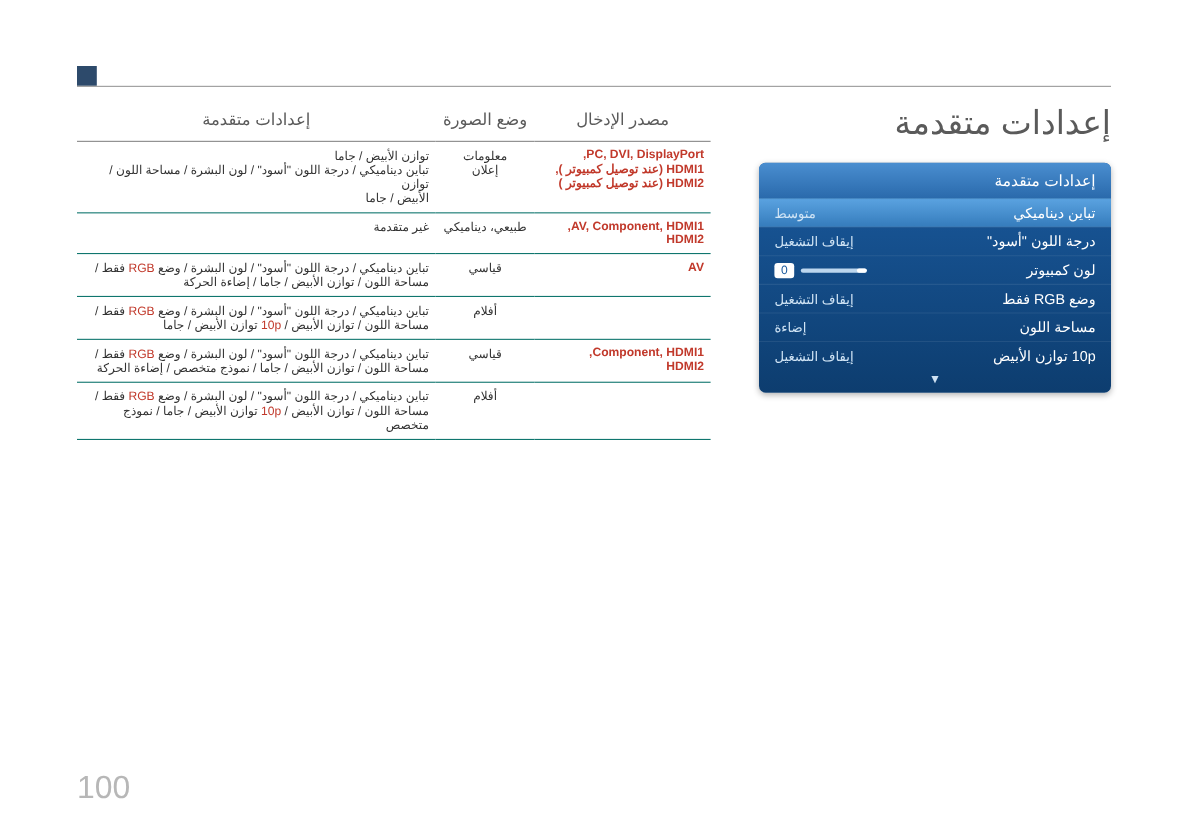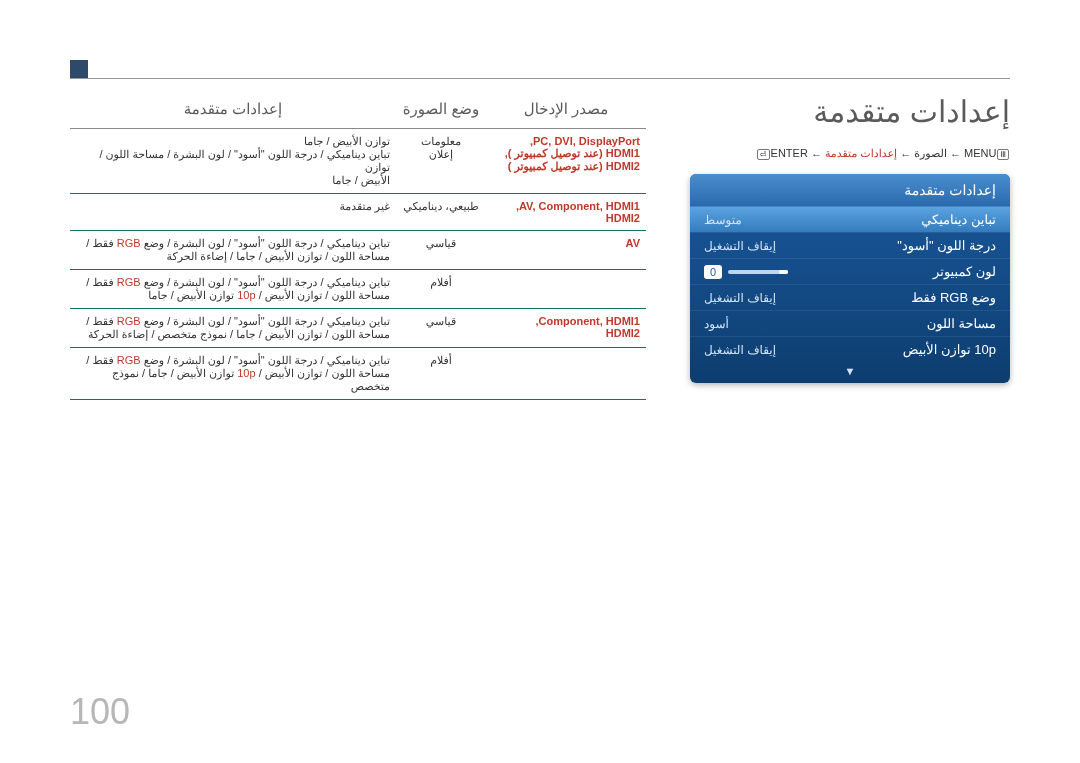--- a/index.html
+++ b/index.html
@@ -168,46 +168,37 @@
   table.settings td.mode {
     width: 90px;
     text-align: center;
   }
   .red { color: #c1392b; }
   .bold { font-weight: normal; }
   .page-num {
     position: absolute;
     bottom: 30px;
     left: 70px;
-    font-size: 36px;
+    font-size: 29px;
     color: #b7b7b7;
     direction: ltr;
   }
 </style>
 </head>
 <body>
 
 <div class="page">
   <div class="corner-accent"></div>
   <div class="rule"></div>
 
   <div class="main">
 
     <div class="right-col">
       <h1 class="page-title">إعدادات متقدمة</h1>
 
-      <div class="breadcrumb">
-        <span class="icon-box">Ⅲ</span><span>MENU</span>
-        <span>←</span>
-        <span>الصورة</span>
-        <span>←</span>
-        <span class="red">إعدادات متقدمة</span>
-        <span>←</span>
-        <span>ENTER</span><span class="icon-box">⏎</span>
-      </div>
 
       <div class="osd">
         <div class="osd-header">إعدادات متقدمة</div>
         <div id="osd-rows">
             <div class="osd-row hl">
               <div class="label">تباين ديناميكي</div>
               <div class="val">متوسط</div>
             </div>
             <div class="osd-row">
               <div class="label">درجة اللون "أسود"</div>
@@ -221,21 +212,21 @@
                   <span class="slider-num">0</span>
                 </span>
               </div>
             </div>
             <div class="osd-row">
               <div class="label">وضع RGB فقط</div>
               <div class="val">إيقاف التشغيل</div>
             </div>
             <div class="osd-row">
               <div class="label">مساحة اللون</div>
-              <div class="val">أسود</div>
+              <div class="val">إضاءة</div>
             </div>
             <div class="osd-row">
               <div class="label">10p توازن الأبيض</div>
               <div class="val">إيقاف التشغيل</div>
             </div>
           </div>
         <div class="osd-arrows">▼</div>
       </div>
 
     </div>

